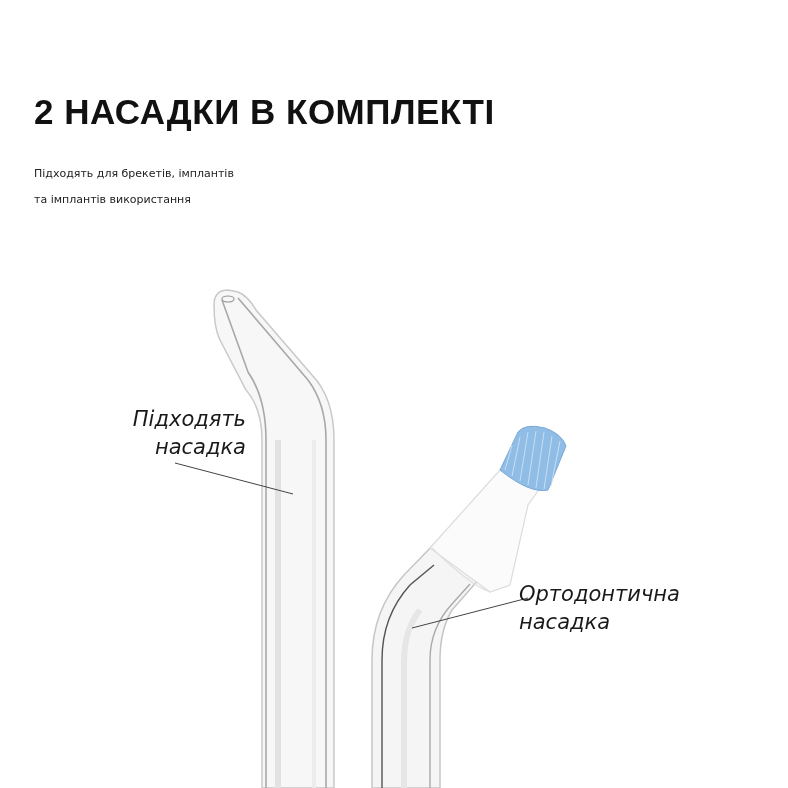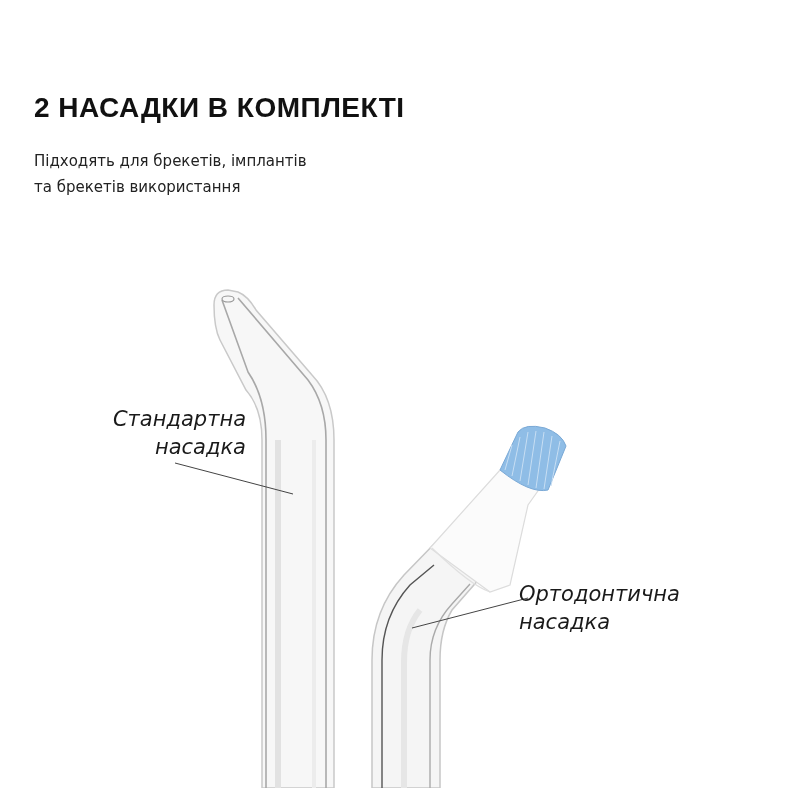--- a/index.html
+++ b/index.html
@@ -1,24 +1,24 @@
 <!DOCTYPE html>
 <html><head>
 <meta charset="utf-8">
 <style>
   html, body { margin: 0; padding: 0; background: #ffffff; }
   body { width: 788px; height: 788px; position: relative; overflow: hidden; font-family: "DejaVu Sans", sans-serif; }
   .title {
     position: absolute; left: 34px; top: 92px;
     font-family: "Liberation Sans", sans-serif; font-weight: bold;
-    font-size: 28px; letter-spacing: 0.5px; color: #111111; white-space: nowrap;
+    font-size: 35px; letter-spacing: 0.5px; color: #111111; white-space: nowrap;
   }
   .subtitle {
-    position: absolute; left: 34px; top: 148px;
-    font-family: "DejaVu Sans", sans-serif; font-size: 15px; line-height: 26px;
+    position: absolute; left: 34px; top: 161px;
+    font-family: "DejaVu Sans", sans-serif; font-size: 11px; line-height: 26px;
     color: #222222;
   }
   .subtitle div { white-space: nowrap; }
   .label {
     position: absolute; font-family: "DejaVu Sans", sans-serif; font-style: italic;
     font-size: 21px; line-height: 28px; color: #1a1a1a; font-weight: 300;
   }
   .label div { white-space: nowrap; }
   .label-standard { right: 542px; top: 405px; text-align: right; }
   .label-ortho { left: 519px; top: 540px; text-align: left; margin-top: 40px; }
@@ -60,24 +60,24 @@
   </g>
 
   <line x1="175" y1="463" x2="293" y2="494" stroke="#444" stroke-width="1"></line>
   <line x1="528" y1="598" x2="412" y2="628" stroke="#444" stroke-width="1"></line>
 </svg>
 
 <div class="title">2 НАСАДКИ В КОМПЛЕКТІ</div>
 
 <div class="subtitle">
   <div>Підходять для брекетів, імплантів</div>
-  <div>та брекетів використання</div>
+  <div>та імплантів використання</div>
 </div>
 
 <div class="label label-standard">
-  <div>Стандартна</div>
+  <div>Підходять</div>
   <div>насадка</div>
 </div>
 
 <div class="label label-ortho">
   <div>Ортодонтична</div>
   <div>насадка</div>
 </div>
 
 </body></html>

